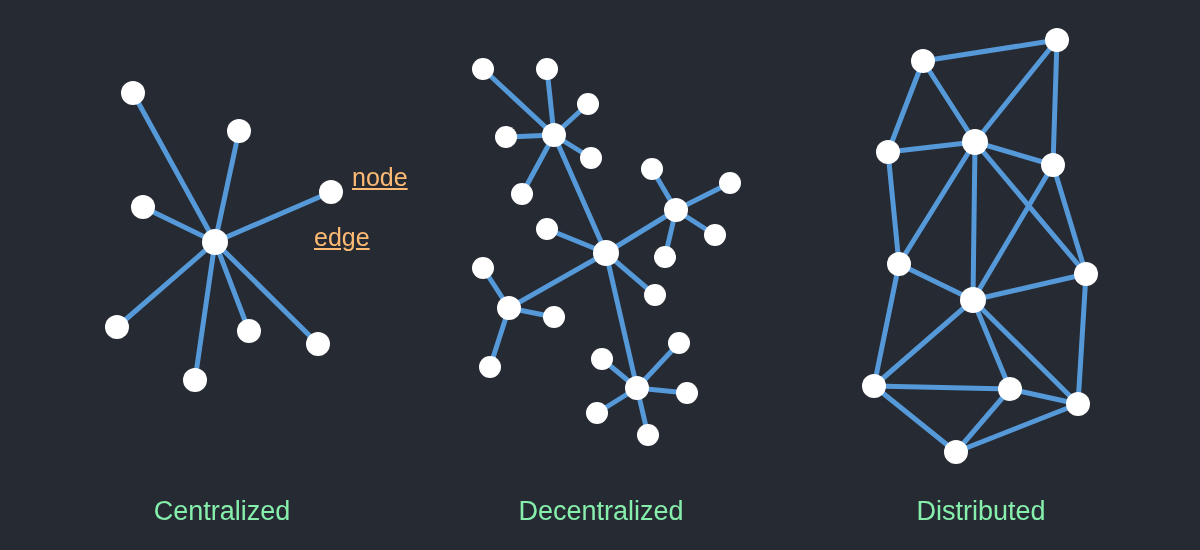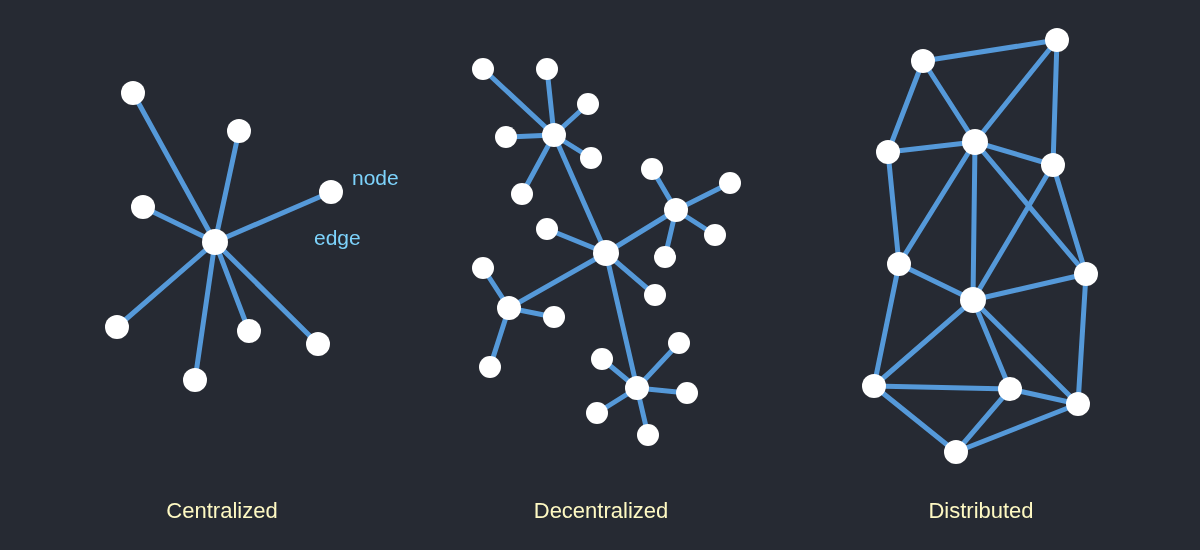--- a/index.html
+++ b/index.html
@@ -6,31 +6,32 @@
   body{
     width:1200px;height:550px;
     background:#262a33;
     font-family:"Liberation Sans", sans-serif;
     overflow:hidden;
   }
   .stage{position:relative;width:1200px;height:550px;}
   .stage svg{position:absolute;left:0;top:0;}
   .annotation{
     position:absolute;
-    color:#7dd3fc;
-    font-size:21px;
+    color:#fdba74;
+    font-size:25px;
     line-height:21px;
     white-space:nowrap;
+    text-decoration:underline;
   }
   .label-node{left:352px;top:167px;}
   .label-edge{left:270px;top:227px;margin-left:44px;}
   .caption{
     position:absolute;
-    color:#fef9c3;
-    font-size:22px;
+    color:#86efac;
+    font-size:27px;
     line-height:24px;
     transform:translateX(-50%);
     white-space:nowrap;
   }
   .cap-centralized{left:222px;top:499px;}
   .cap-decentralized{left:601px;top:499px;}
   .cap-distributed{left:981px;top:499px;}
 </style>
 </head>
 <body style="background: rgb(38, 42, 51);">

